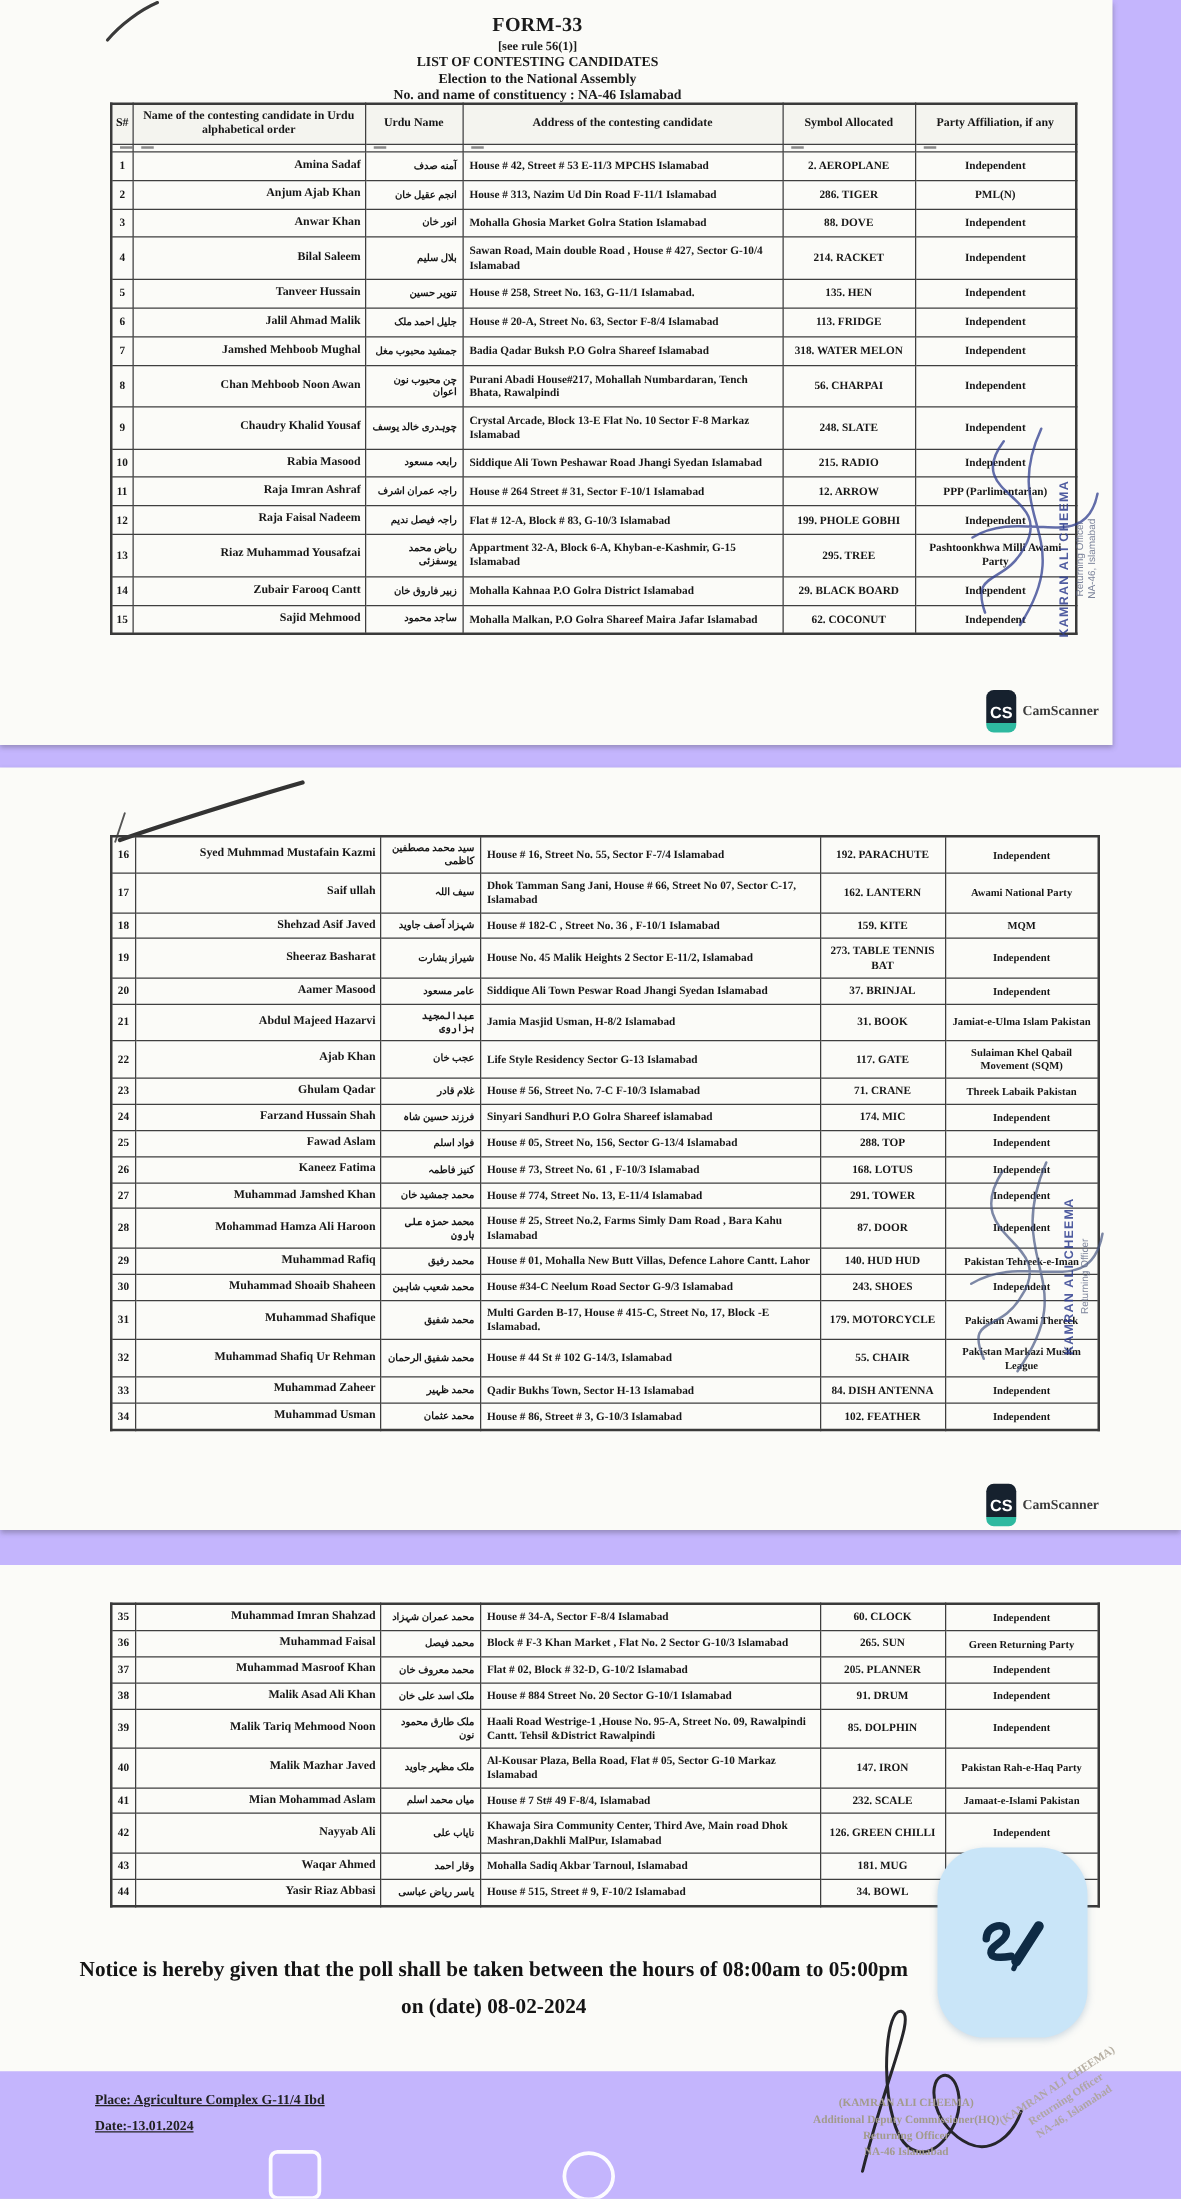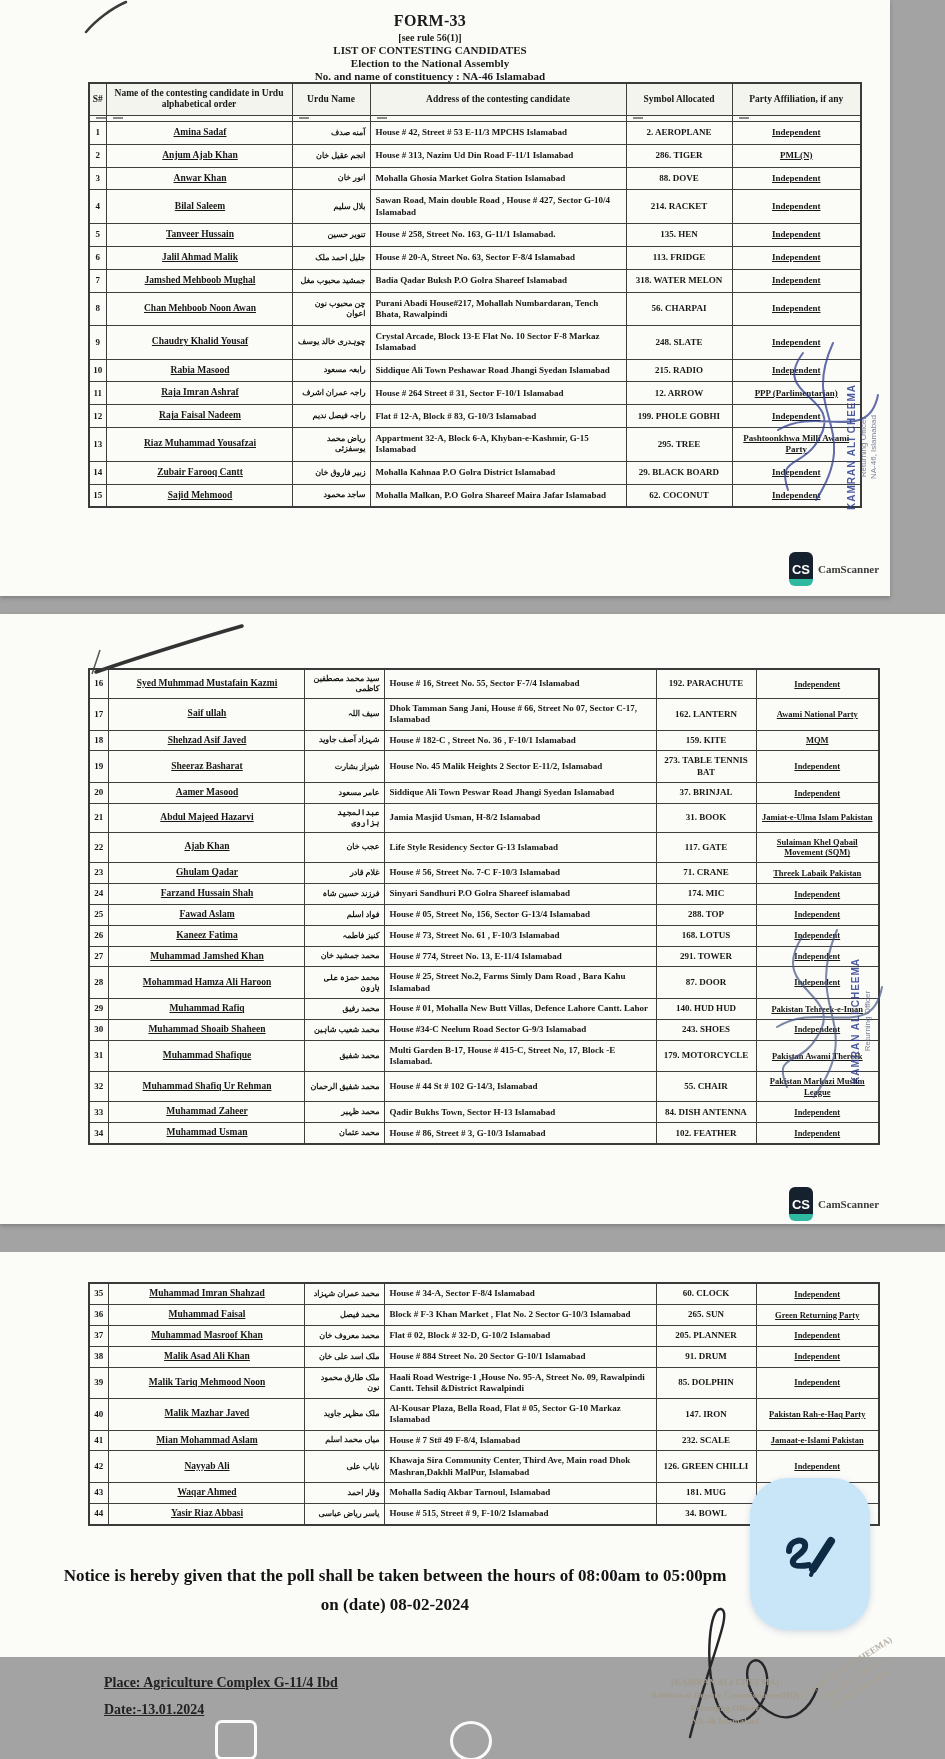--- a/index.html
+++ b/index.html
@@ -1,17 +1,17 @@
 <!DOCTYPE html>
 <html><head>
 <meta charset="utf-8">
 <style>
   html,body{margin:0;padding:0;}
   body{background:#d8d8de;font-family:"Liberation Serif",serif;}
-  .app{position:relative;width:945px;height:1759px;background:#a3a3a3;overflow:hidden;margin:0 auto;}
+  .app{position:relative;width:945px;height:1759px;background:#c4b5fd;overflow:hidden;margin:0 auto;}
   .page{position:absolute;left:0;background:#fbfbf8;box-shadow:0 2px 4px rgba(60,60,70,.35);}
   .page1{top:0;width:890px;height:596px;}
   .page2{top:614px;width:945px;height:610px;}
   .page3{top:1252px;width:945px;height:405px;box-shadow:none;}
   
   .form-head{position:absolute;top:12px;left:0;width:100%;text-align:center;color:#1b1b1b;}
   .form-head .t1{font-size:16px;font-weight:bold;letter-spacing:.3px;}
   .form-head .t2{font-size:10px;font-weight:bold;margin-top:2px;}
   .form-head .t3{font-size:11px;font-weight:bold;margin-top:1px;}
   
@@ -19,40 +19,40 @@
   table.cand td,table.cand th{border:1px solid #3f3f3f;color:#171717;font-weight:bold;vertical-align:middle;overflow:hidden;}
   table.cand{border:2px solid #3a3a3a;}
   table.t1{left:88px;top:82px;width:772px;}
   table.t2,table.t3{left:88px;width:790px;}
   table.t2{top:54px;}
   table.t3{top:30px;}
   .t1 td{padding:5px 3px;font-size:9px;line-height:1.25;}
   .t2 td,.t3 td{padding:4px 3px;font-size:9px;line-height:1.25;}
   th{font-size:9.5px;line-height:1.2;padding:4px 2px;background:#f4f4ef;}
   .col-sn{text-align:center;}
-  .col-name{text-align:center;padding-left:5px !important;font-size:9.5px !important;text-decoration:underline;}
+  .col-name{text-align:right;padding-left:5px !important;font-size:9.5px !important;}
   .col-urdu{text-align:right;direction:rtl;font-size:8px !important;padding-right:4px !important;}
   .col-addr{text-align:left;padding-left:5px !important;}
   .col-sym{text-align:center;}
-  .col-party{text-align:center;text-decoration:underline;}
+  .col-party{text-align:center;}
   .t2 .col-party,.t3 .col-party{font-size:8.5px;}
   tr.sep-row td{height:5px;padding:0 !important;background:linear-gradient(#8a8a8a,#8a8a8a) 6px 50%/10px 2px no-repeat;}
   
   .cslogo{position:absolute;display:flex;align-items:center;gap:5px;}
   .cs-box{width:24px;height:34px;border-radius:6px;background:linear-gradient(#16212e 0 78%,#2eb9a0 78% 100%);color:#fff;font-family:"Liberation Sans",sans-serif;font-weight:bold;font-size:13px;display:flex;align-items:center;justify-content:center;}
   .cs-word{font-family:"Liberation Serif",serif;font-weight:bold;font-size:11px;color:#3c3c3c;}
   
   .side-stamp{position:absolute;transform:rotate(-90deg);transform-origin:top left;width:170px;text-align:center;line-height:1.25;pointer-events:none;}
   .side-stamp .nm{font-size:10px;font-weight:bold;color:rgba(47,62,143,.85);letter-spacing:1px;font-family:"Liberation Sans",sans-serif;}
   .side-stamp .ro{font-size:8px;color:rgba(90,100,130,.8);font-family:"Liberation Sans",sans-serif;}
   .sig{position:absolute;pointer-events:none;}
   .penmark{position:absolute;pointer-events:none;}
   
   .notice{position:absolute;left:55px;top:310px;width:680px;text-align:center;color:#141414;font-weight:bold;font-size:17px;line-height:1.7;}
-  .placedate{position:absolute;left:104px;top:418px;font-size:14px;font-weight:bold;color:#222;text-decoration:underline;line-height:1.9;}
+  .placedate{position:absolute;left:76px;top:418px;font-size:11px;font-weight:bold;color:#222;text-decoration:underline;line-height:1.9;}
   .typed-stamp{position:absolute;left:560px;top:424px;width:330px;text-align:center;font-size:9px;line-height:1.45;color:#a29b8c;font-weight:bold;}
   .rot-stamp{position:absolute;left:745px;top:408px;width:215px;transform:rotate(-33deg);text-align:center;font-size:9px;line-height:1.4;color:rgba(170,162,148,.85);font-weight:bold;}
   
   .fab{position:absolute;left:750px;top:226px;width:120px;height:152px;border-radius:38px;background:#c9e5f8;box-shadow:0 2px 6px rgba(80,120,160,.25);display:flex;align-items:center;justify-content:center;}
   
   .nav-square{position:absolute;left:215px;top:468px;width:36px;height:34px;border:3px solid rgba(255,255,255,.95);border-radius:7px;}
   .nav-circle{position:absolute;left:450px;top:469px;width:36px;height:34px;border:3px solid rgba(255,255,255,.95);border-radius:50%;}
 </style>
 </head>
 <body>

